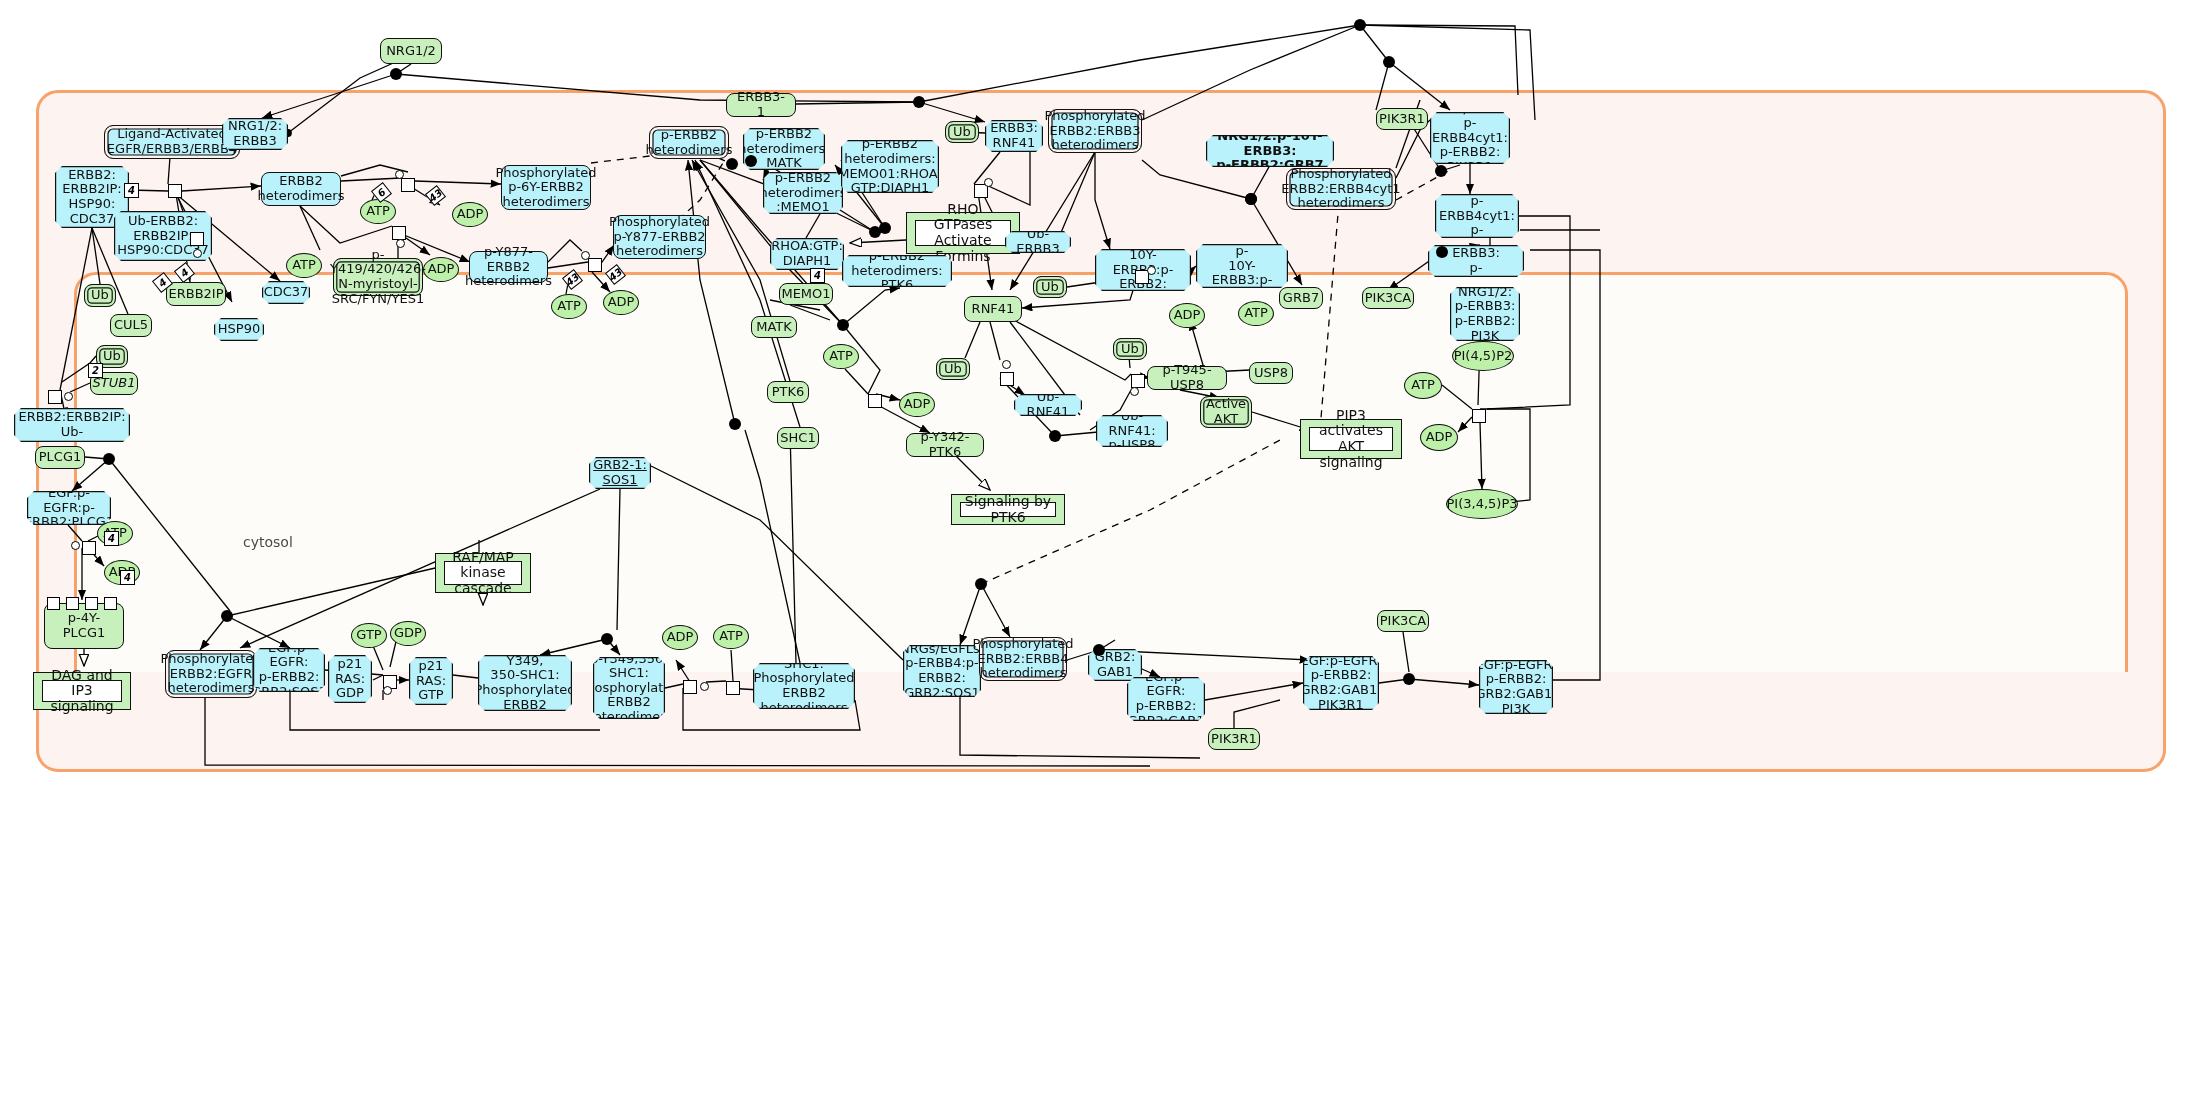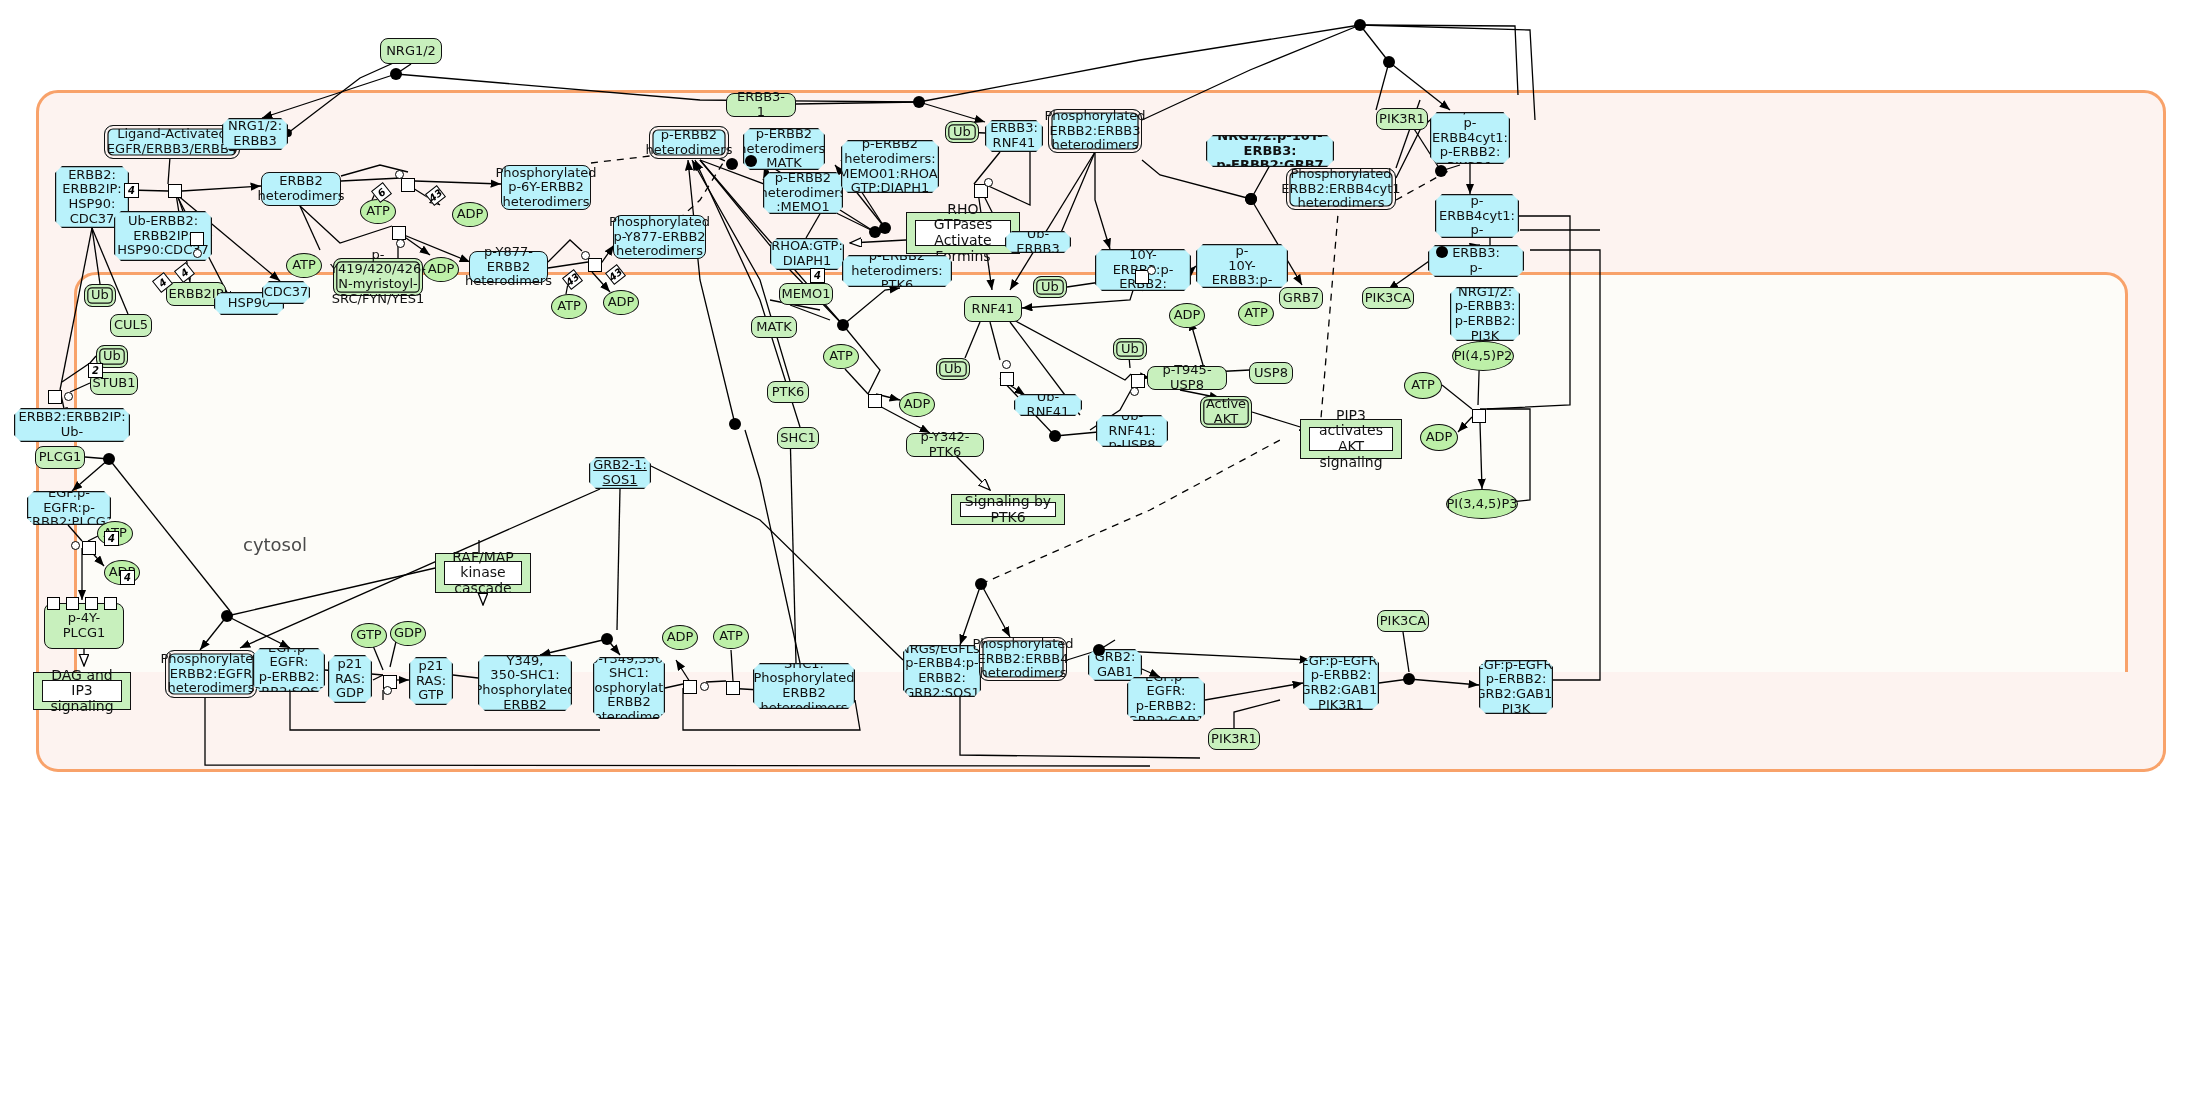--- a/index.html
+++ b/index.html
@@ -3,21 +3,21 @@
 <meta charset="utf-8">
 <style>
   html,body{margin:0;padding:0;background:#ffffff;}
   body{font-family:"DejaVu Sans","Liberation Sans",sans-serif;}
   #canvas{position:relative;width:2210px;height:1103px;background:#ffffff;overflow:hidden;}
   #edges{position:absolute;left:0;top:0;width:2210px;height:1103px;}
 
   
   .compartment{position:absolute;border:3px solid #f8a26a;background:#fdf3f0;border-radius:22px;box-sizing:border-box;}
   .compartment.inner{background:#fdfcf8;border-color:#f8a26a;}
-  .comp-label{position:absolute;font-size:18px;color:#4a4a4a;}
+  .comp-label{position:absolute;font-size:14px;color:#4a4a4a;}
 
   
   .node{position:absolute;box-sizing:border-box;display:flex;align-items:center;justify-content:center;
         text-align:center;line-height:1.12;color:#111;border:1.2px solid #111;}
   .entity{background:#b9f2fb;font-size:13px;padding:2px 4px;}
   .entity.cut{ -webkit-clip-path:polygon(7px 0,calc(100% - 7px) 0,100% 7px,100% calc(100% - 7px),calc(100% - 7px) 100%,7px 100%,0 calc(100% - 7px),0 7px);
                clip-path:polygon(7px 0,calc(100% - 7px) 0,100% 7px,100% calc(100% - 7px),calc(100% - 7px) 100%,7px 100%,0 calc(100% - 7px),0 7px);
                border:none;background:#b9f2fb;
                box-shadow:0 0 0 1.2px #111 inset;}
   .entity.rounded{border-radius:8px;}
@@ -248,26 +248,26 @@
 CDC37</div>
       <div class="node entity cut" style="left: 114px; top: 211px; width: 98px; height: 50px; white-space: pre-line;">Ub-ERBB2:
 ERBB2IP:
 HSP90:CDC37</div>
       <div class="node entity rounded" style="left: 261px; top: 172px; width: 80px; height: 34px; white-space: pre-line;">ERBB2
 heterodimers</div>
       <div class="node entity rounded" style="left: 501px; top: 165px; width: 90px; height: 45px; white-space: pre-line;">Phosphorylated
 p-6Y-ERBB2
 heterodimers</div>
       <div class="node prot" style="left: 166px; top: 282px; width: 60px; height: 24px; white-space: pre-line;">ERBB2IP</div>
-      <div class="node entity cut" style="left: 214px; top: 292px; width: 70px; height: 23px; white-space: pre-line;">HSP90</div>
+      <div class="node entity cut" style="left: 214px; top: 318px; width: 50px; height: 23px; white-space: pre-line;">HSP90</div>
       <div class="node entity cut" style="left: 262px; top: 281px; width: 48px; height: 23px; white-space: pre-line;">CDC37</div>
       <div class="node prot dbl" style="left: 84px; top: 284px; width: 32px; height: 23px; white-space: pre-line;">Ub</div>
       <div class="node prot" style="left: 110px; top: 314px; width: 42px; height: 23px; white-space: pre-line;">CUL5</div>
       <div class="node prot dbl" style="left: 96px; top: 345px; width: 32px; height: 23px; white-space: pre-line;">Ub</div>
-      <div class="node prot" style="left: 90px; top: 372px; width: 48px; height: 23px; white-space: pre-line;">STUB1</div>
+      <div class="node prot" style="left: 90px; top: 372px; width: 48px; height: 23px; white-space: pre-line; font-style: italic;">STUB1</div>
       <div class="node entity cut" style="left: 14px; top: 408px; width: 116px; height: 34px; white-space: pre-line;">Ub-ERBB2:ERBB2IP:
 Ub-HSP90:CDC37</div>
       <div class="node prot" style="left: 35px; top: 446px; width: 50px; height: 23px; white-space: pre-line;">PLCG1</div>
       <div class="node entity cut" style="left: 27px; top: 491px; width: 84px; height: 34px; white-space: pre-line;">EGF:p-EGFR:p-
 ERBB2:PLCG1</div>
       <div class="node small-mol" style="left: 97px; top: 521px; width: 36px; height: 25px; white-space: pre-line;">ATP</div>
       <div class="node small-mol" style="left: 104px; top: 560px; width: 36px; height: 25px; white-space: pre-line;">ADP</div>
       <div class="node prot" style="left: 44px; top: 603px; width: 80px; height: 46px; white-space: pre-line;">p-4Y-PLCG1</div>
       <div class="node pathway" style="left: 33px; top: 672px; width: 98px; height: 38px;">
         <span style="white-space: pre-line;">DAG and IP3

